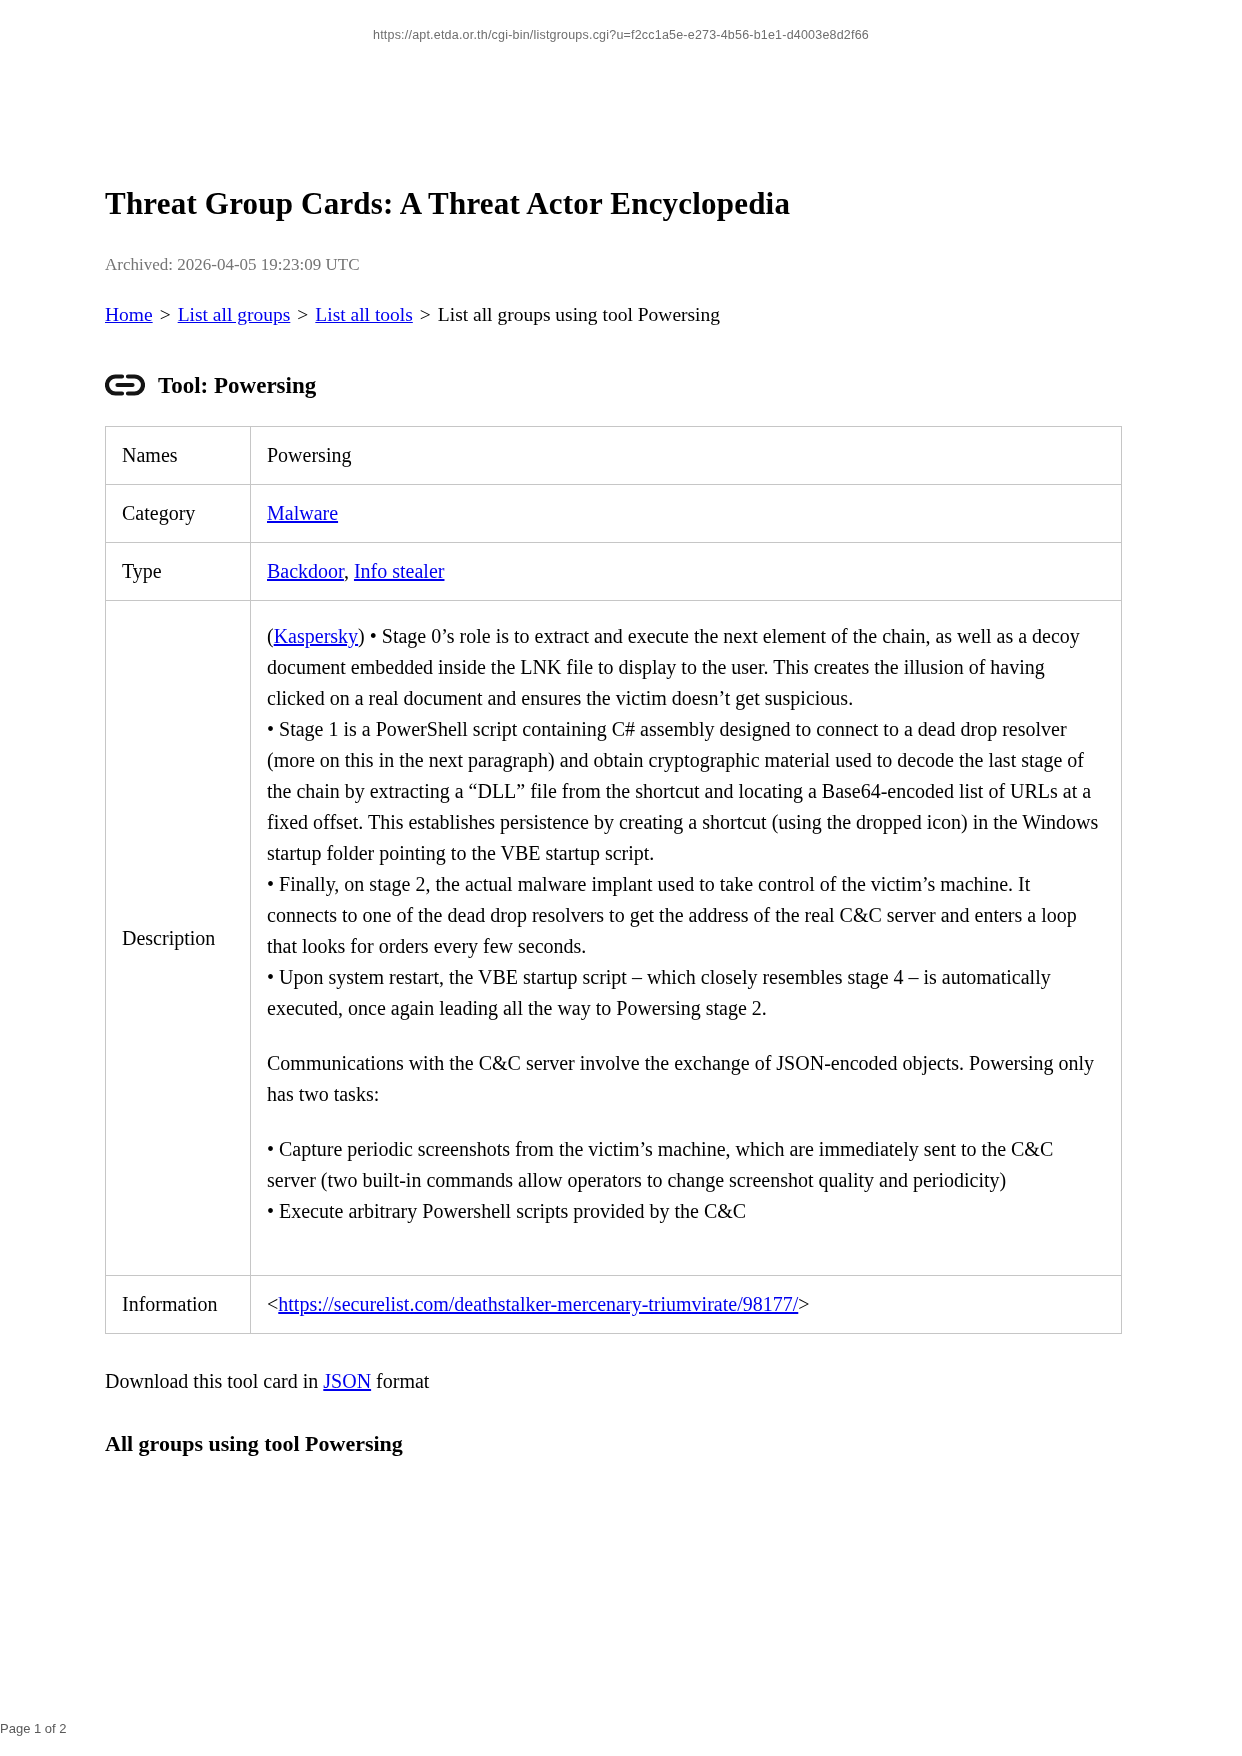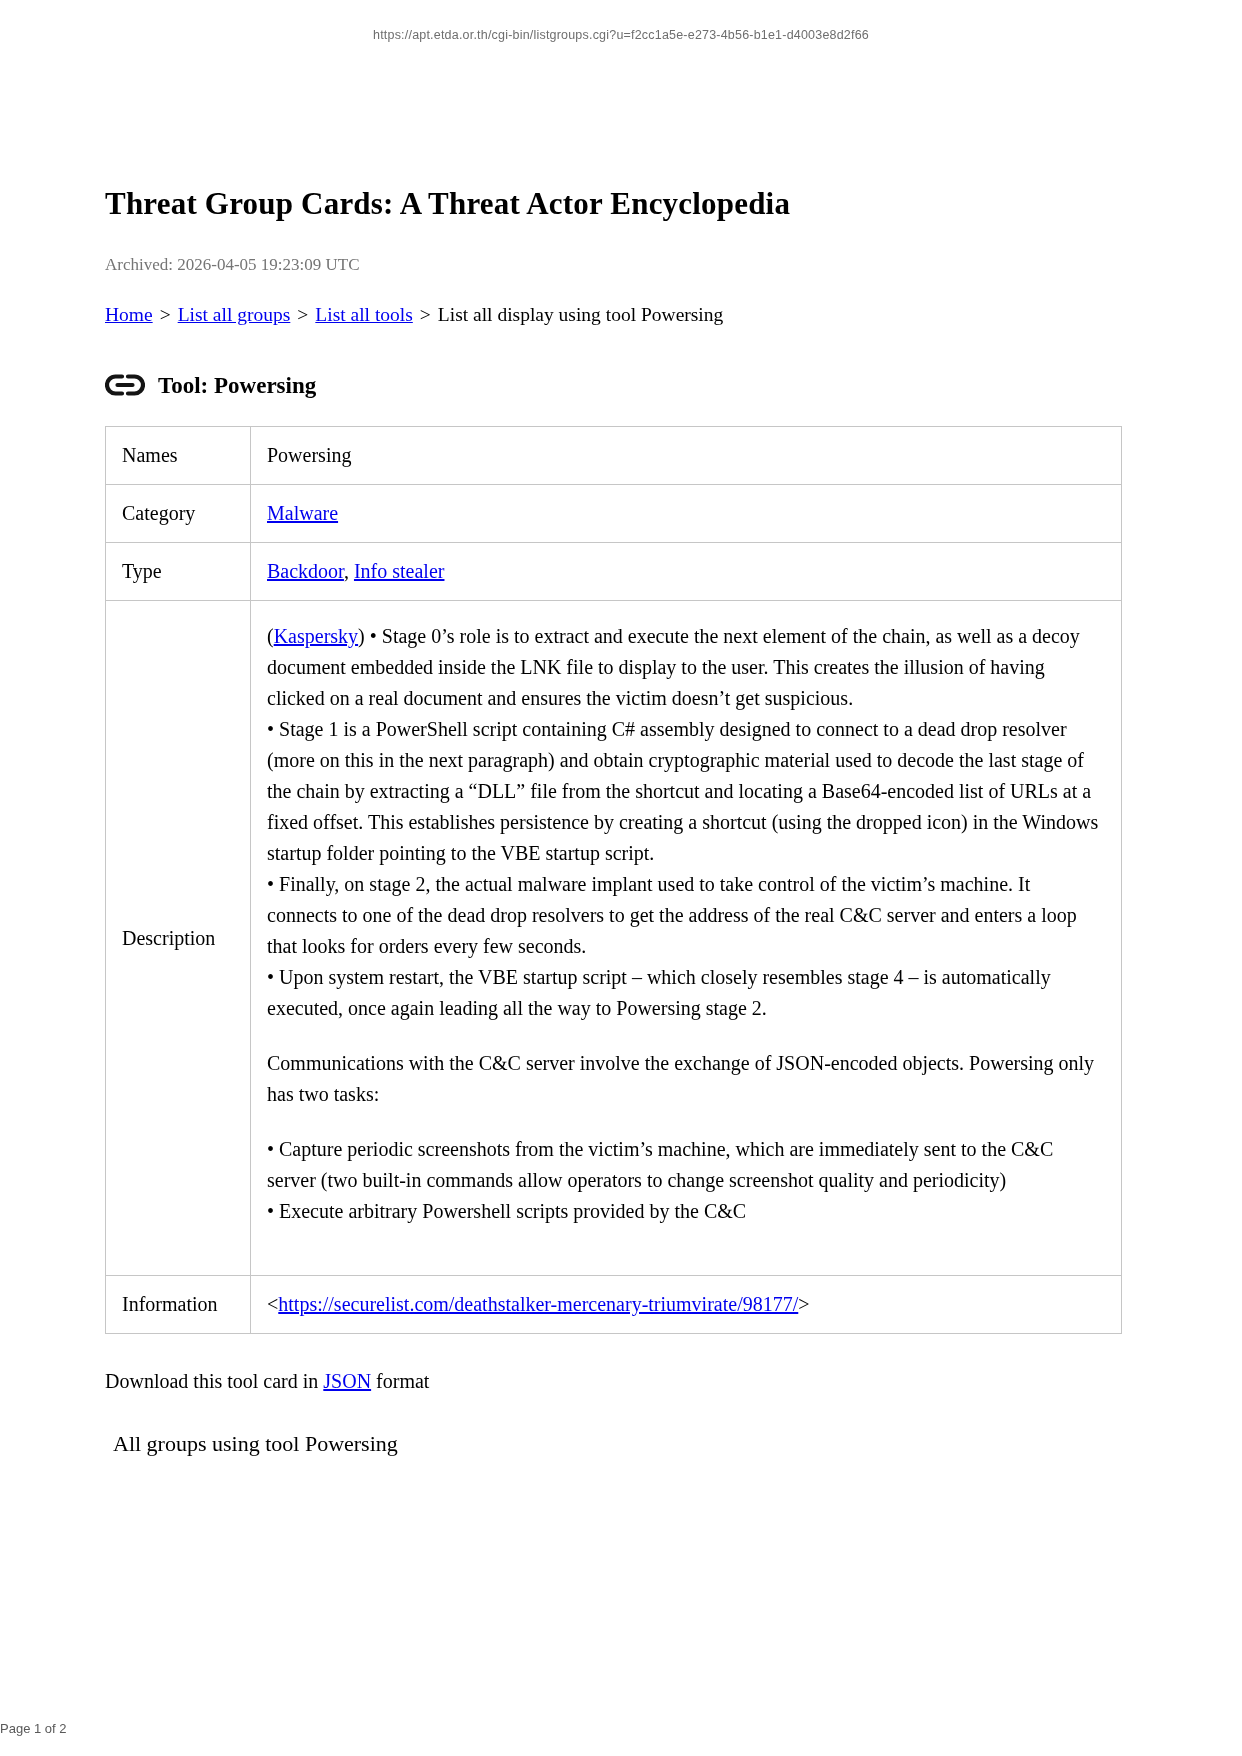--- a/index.html
+++ b/index.html
@@ -37,41 +37,41 @@
     line-height: 1.55;
   }
   td.lbl { width: 145px; padding: 13px 16px; }
   td.val { padding: 13px 16px; }
   td.val.desc { padding: 20px 16px 48px 16px; }
   .desc-para { margin-top: 24px; }
   .desc-para:first-child { margin-top: 0; }
   .notes { font-size: 20px; }
   .last-change { margin-top: 40px; }
   .download-line { margin-top: 36px; }
-  .groups-heading { margin-top: 38px; font-size: 22px; font-weight: normal; margin-left: 8px; }
+  .groups-heading { margin-top: 38px; font-size: 22px; font-weight: bold; }
   .page-footer {
     position: absolute; bottom: 20px; left: 0; right: 0;
     text-align: left;
     font-family: "Liberation Sans", sans-serif;
     font-size: 13px; color: #595959;
   }
 </style>
 </head>
 <body>
 
 <div class="doc-url">https://apt.etda.or.th/cgi-bin/listgroups.cgi?u=f2cc1a5e-e273-4b56-b1e1-d4003e8d2f66</div>
 
 <div class="content">
 
   <h1 class="title">Threat Group Cards: A Threat Actor Encyclopedia</h1>
 
   <div class="archived">Archived: 2026-04-05 19:23:09 UTC</div>
 
   <div class="breadcrumb">
-    <a>Home</a><span class="crumb-sep">&gt;</span><a>List all groups</a><span class="crumb-sep">&gt;</span><a>List all tools</a><span class="crumb-sep">&gt;</span><span>List all display using tool Powersing</span>
+    <a>Home</a><span class="crumb-sep">&gt;</span><a>List all groups</a><span class="crumb-sep">&gt;</span><a>List all tools</a><span class="crumb-sep">&gt;</span><span>List all groups using tool Powersing</span>
   </div>
 
   <div class="tool-heading">
     <span class="link-icon">
       <svg width="40" height="27" viewBox="0 0 40 27" aria-hidden="true">
         <path d="M17 4.5 H10.5 a8.5 8.5 0 0 0 0 17 H17" fill="none" stroke="#141414" stroke-width="4.2" stroke-linecap="round"></path>
         <path d="M23 4.5 H29.5 a8.5 8.5 0 0 1 0 17 H23" fill="none" stroke="#141414" stroke-width="4.2" stroke-linecap="round"></path>
         <line x1="12.5" y1="13" x2="27.5" y2="13" stroke="#141414" stroke-width="4.2" stroke-linecap="round"></line>
       </svg>
     </span>

